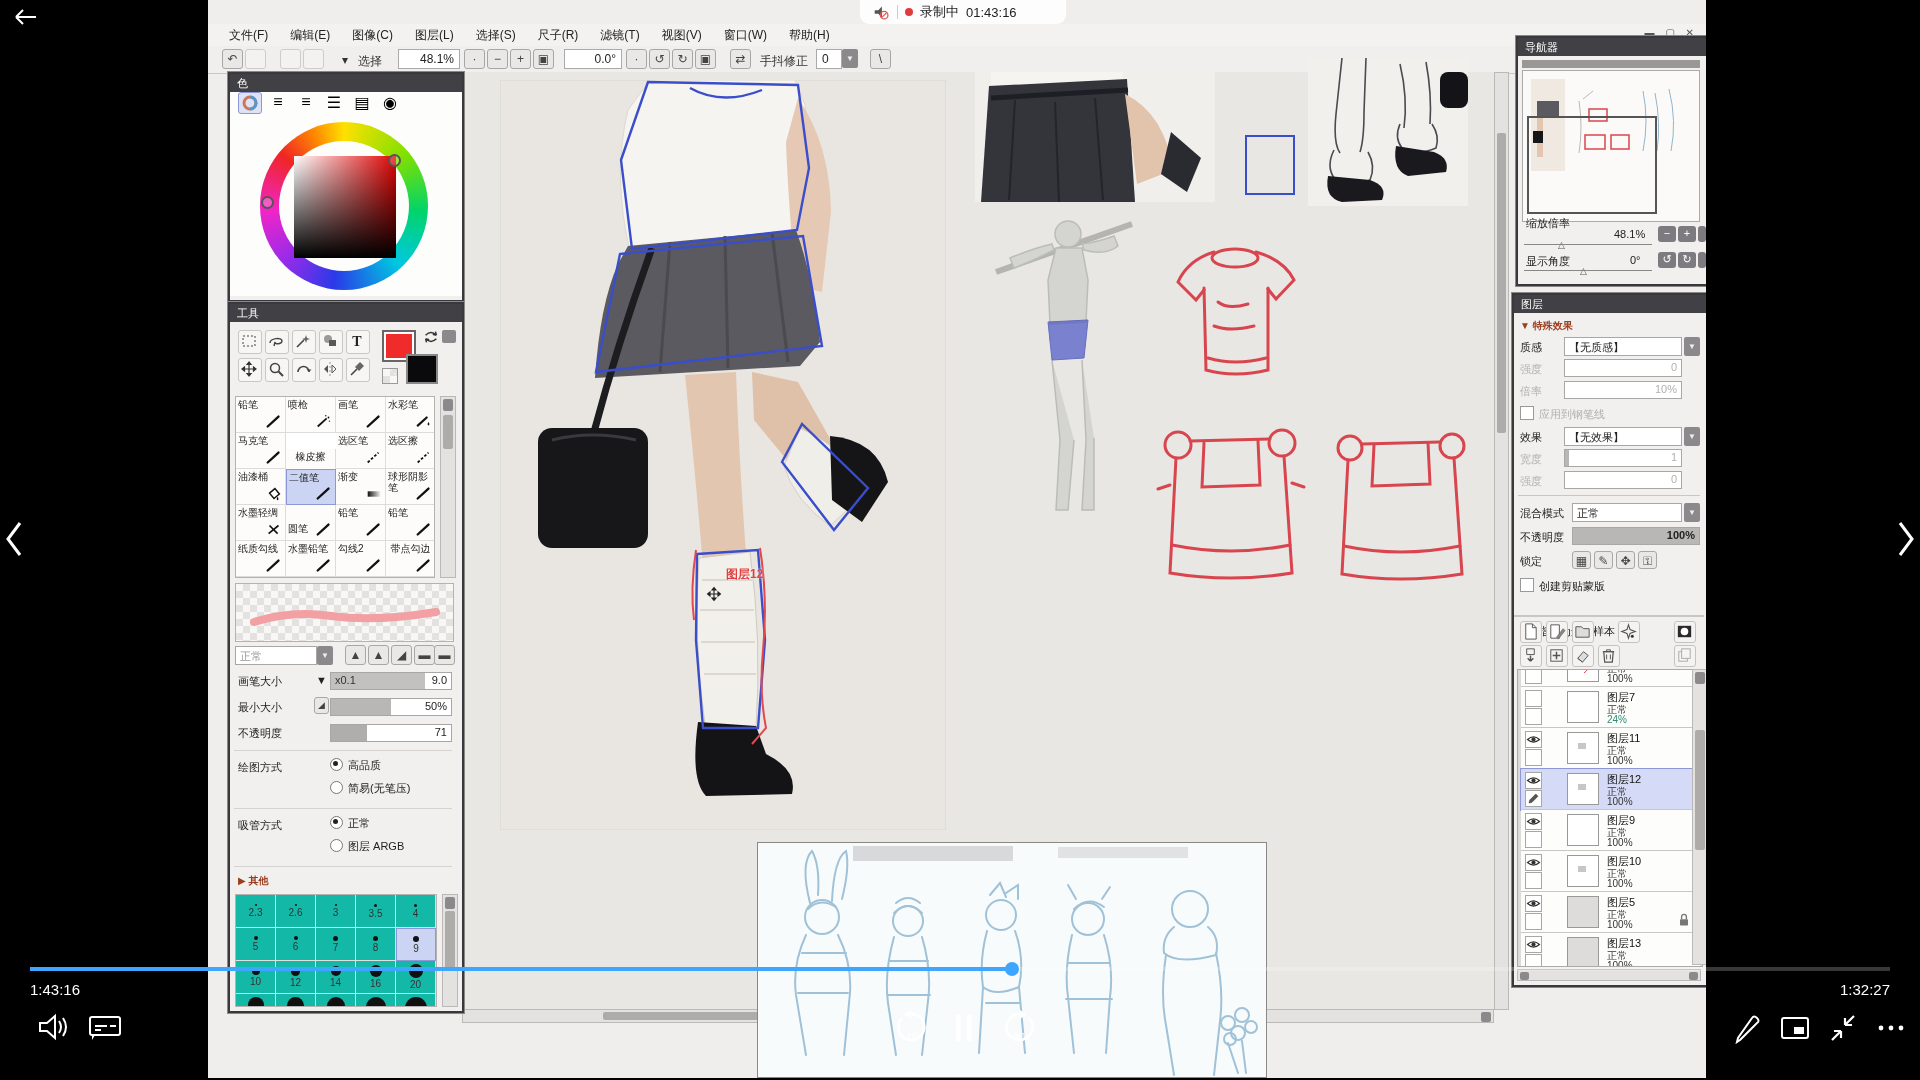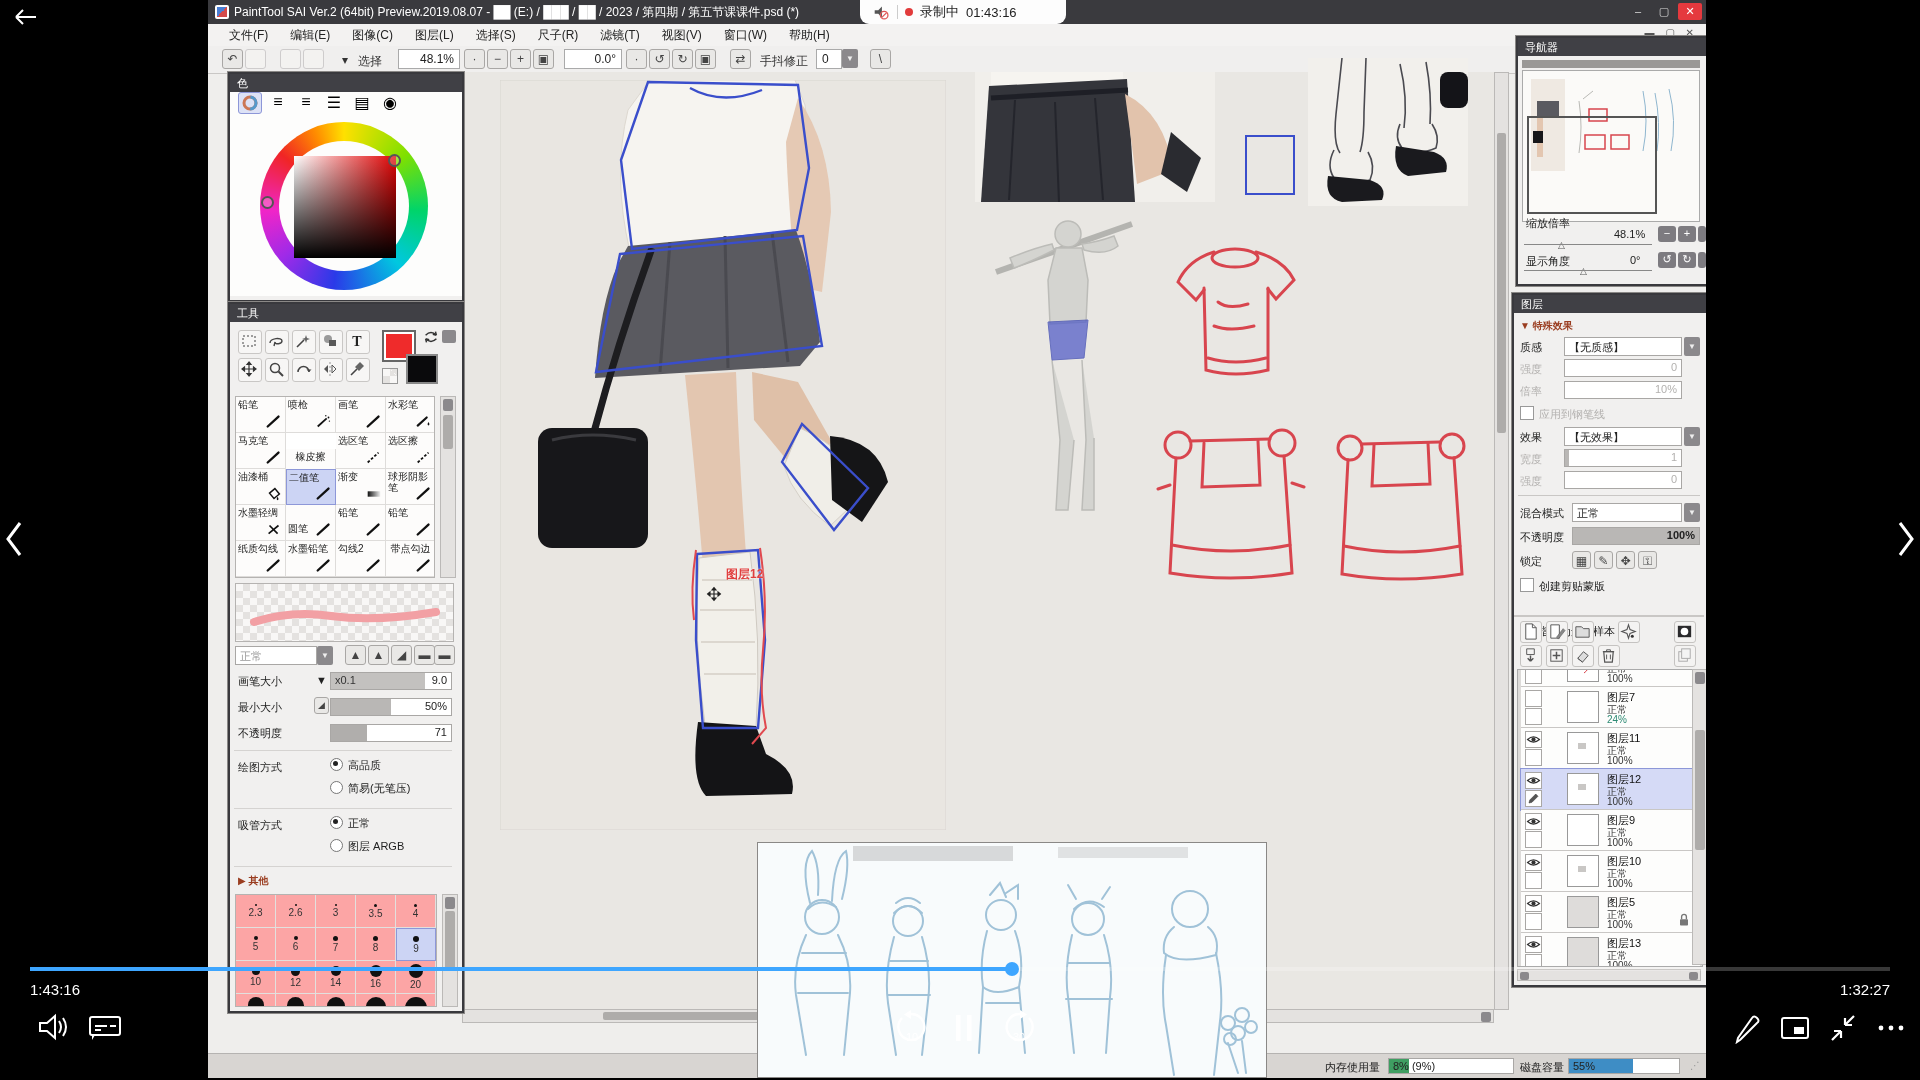--- a/index.html
+++ b/index.html
@@ -66,21 +66,21 @@
     text-align:center;line-height:19px;}
   .slider{position:absolute;height:18px;background:#fff;border:1px solid #a9a7a5;box-sizing:border-box;overflow:hidden;}
   .sfill{position:absolute;left:0;top:0;bottom:0;background:#b9b7b5;}
   .sval{position:absolute;right:4px;top:1px;font-size:11px;color:#222;}
   .radio{display:inline-block;width:11px;height:11px;border:1px solid #777;border-radius:50%;background:#fff;
     vertical-align:-2px;margin-right:5px;position:relative;}
   .radio.on:before{content:"";position:absolute;left:2px;top:2px;width:5px;height:5px;border-radius:50%;background:#222;}
   .chk{display:inline-block;width:12px;height:12px;border:1px solid #999;background:#fff;vertical-align:-2px;margin-right:5px;}
   .redhead{font-size:10px;color:#9a3d20;font-weight:bold;}
   .sizecell{position:absolute;text-align:center;color:#333;font-size:10px;border-right:1px solid #e2e0de;
-    border-bottom:1px solid #e2e0de;box-sizing:border-box;background:#fca5a5;}
+    border-bottom:1px solid #e2e0de;box-sizing:border-box;background:#14b8a6;}
   .sizecell.sel{background:#ccd4f4;border:1px solid #8d97d8;}
   .dot{border-radius:50%;background:#111;margin:0 auto;}
   
   .navbtn{position:absolute;width:18px;height:16px;background:#7d7b80;border-radius:3px;color:#fff;font-size:11px;
     line-height:15px;text-align:center;}
   .fxrow{position:absolute;left:6px;right:6px;height:20px;}
   .fxrow .plabel{position:absolute;left:0;top:3px;}
   .layer{position:absolute;left:3px;right:20px;height:41px;background:#fdfdfc;border-bottom:1px solid #c9c7c5;box-sizing:border-box;}
   .layer.sel{background:#d5daf6;outline:1px solid #8d97d8;}
   .lbox{position:absolute;width:17px;height:17px;background:#fff;border:1px solid #a9a7a5;box-sizing:border-box;}
@@ -107,27 +107,20 @@
   .picon{position:absolute;z-index:60;}
   .chev{position:absolute;z-index:60;top:519px;}
 </style>
 </head>
 <body>
 
 <div id="frame">
 
   <div id="sai">
 
-    <div class="titlebar">
-      <span class="appicon"></span>
-      <span class="title">PaintTool SAI Ver.2 (64bit) Preview.2019.08.07 - ██ (E:) / ███ / ██ / 2023 / 第四期 / 第五节课课件.psd (*)</span>
-      <span class="winbtn" style="right:56px;">–</span>
-      <span class="winbtn" style="right:30px;">▢</span>
-      <span class="winbtn close" style="right:4px;">✕</span>
-    </div>
 
     <div class="pill">
       <svg width="18" height="18" viewBox="0 0 20 20">
         <path d="M3 8 h4 l4-4 v12 l-4-4 H3z" fill="#555"></path>
         <circle cx="13.5" cy="13.5" r="4.2" fill="none" stroke="#e05555" stroke-width="1.4"></circle>
         <path d="M10.7 16.3 L16.3 10.7" stroke="#e05555" stroke-width="1.4"></path>
       </svg>
       <span class="sep"></span>
       <span class="recdot" style="background:#e23b3b;"></span>
       <span class="rectext">录制中</span>
@@ -949,33 +942,20 @@
             <circle cx="484" cy="172" r="7"></circle>
             <circle cx="480" cy="190" r="7"></circle>
           <circle cx="493" cy="184" r="6"></circle>
             <circle cx="472" cy="196" r="6"></circle>
           <path d="M470,200 l10,30 M484,198 l4,32"></path>
         </g>
       </svg>
     </div>
 
 
-    <div class="statusbar">
-      <span class="slabel" style="left:1117px;">内存使用量</span>
-      <div class="meter" style="left:1180px;width:126px;">
-        <div class="sfill" style="width:20px;background:#3f9e62;"></div>
-        <span>8% (9%)</span>
-      </div>
-      <span class="slabel" style="left:1312px;">磁盘容量</span>
-      <div class="meter" style="left:1360px;width:112px;">
-        <div class="sfill" style="width:58%;background:#3e8dc5;"></div>
-        <span>55%</span>
-      </div>
-      <span class="abs" style="right:6px;top:6px;color:#999;font-size:10px;">⋰</span>
-    </div>
   </div>
 
   <svg class="picon" style="left:12px;top:6px;" width="26" height="22" viewBox="0 0 26 22">
     <path d="M24 11 H4 M4 11 l7-7 M4 11 l7 7" stroke="#fff" stroke-width="2" fill="none"></path>
   </svg>
   <svg class="chev" style="left:3px;" width="22" height="40" viewBox="0 0 22 40">
     <path d="M17 4 L5 20 L17 36" stroke="#fff" stroke-width="3" fill="none"></path>
   </svg>
   <svg class="chev" style="right:3px;" width="22" height="40" viewBox="0 0 22 40">
     <path d="M5 4 L17 20 L5 36" stroke="#fff" stroke-width="3" fill="none"></path>

